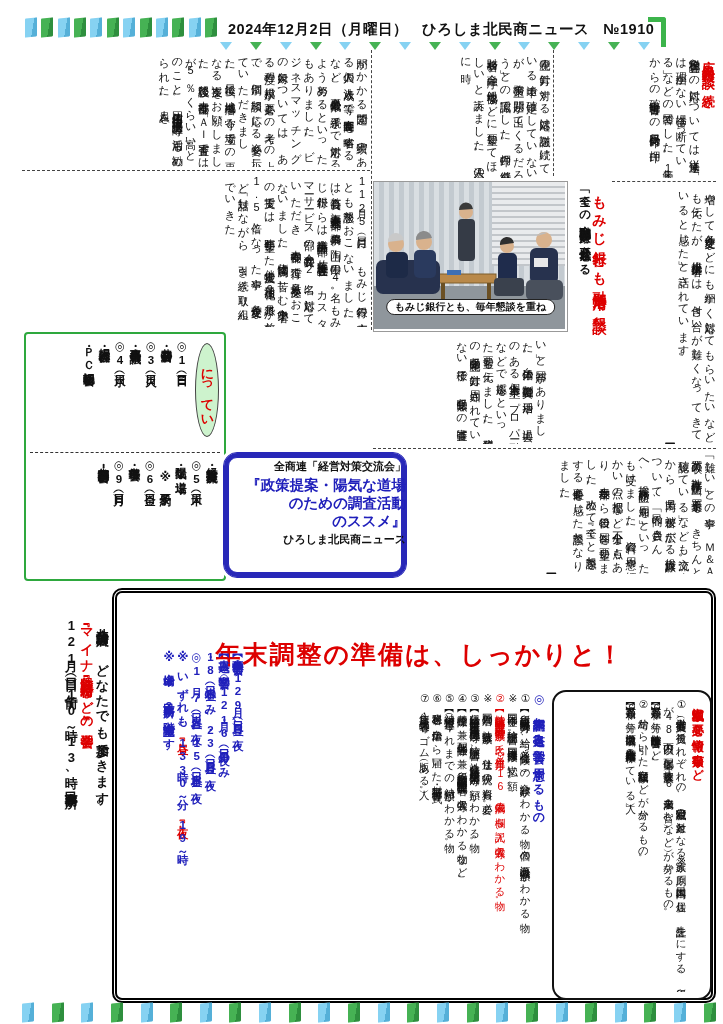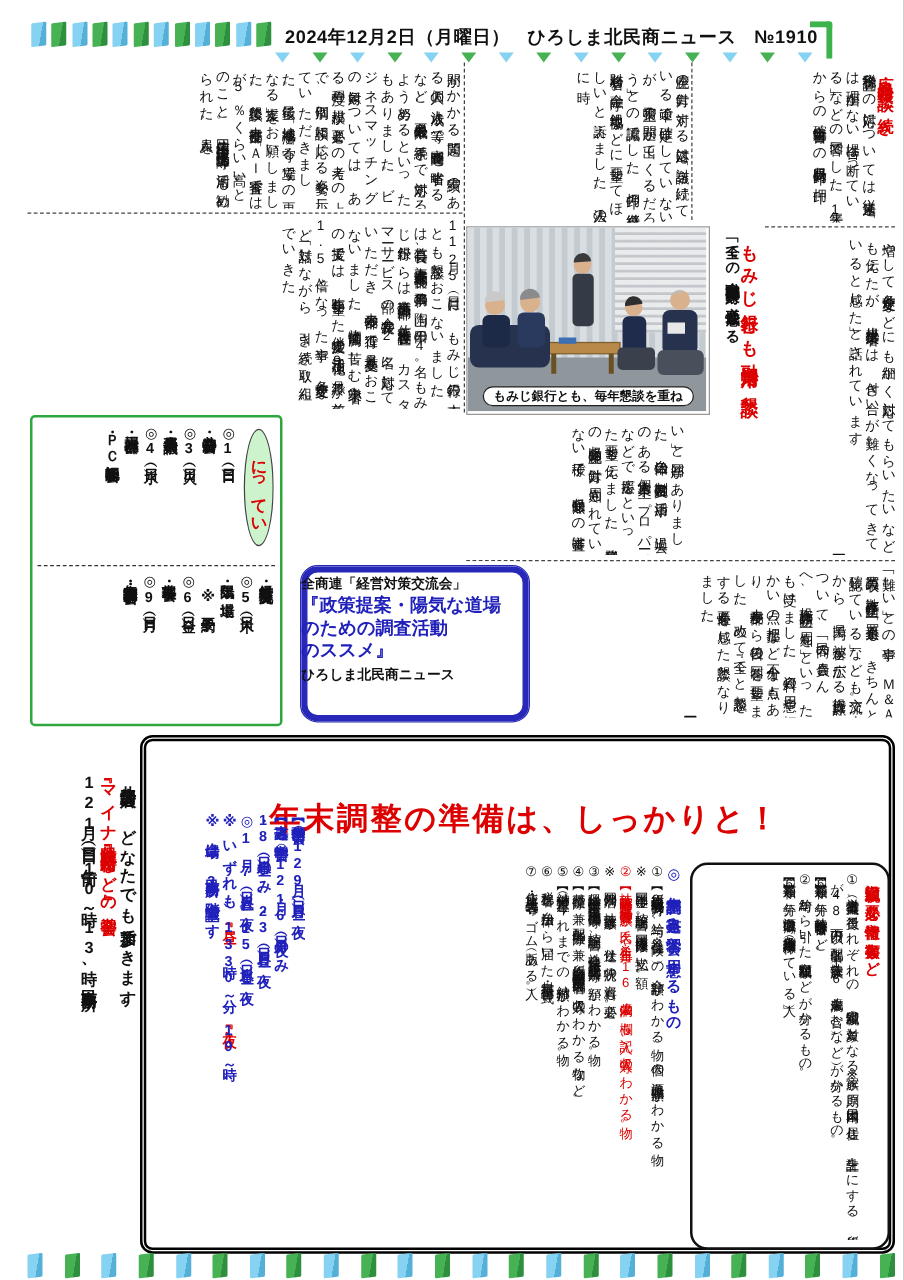--- a/index.html
+++ b/index.html
@@ -26,35 +26,35 @@
   .a1title{color:#dd0000;font-weight:bold;font-size:13px;letter-spacing:3px;margin-left:4px;}
   .a2title{color:#dd0000;font-weight:bold;font-size:14px;letter-spacing:2px;margin-left:3px;}
   .a2sub{font-weight:bold;font-size:11.5px;}
   .byline{text-align:end;font-weight:bold;}
   
   .dash-h{position:absolute;border-top:1.5px dashed #444;}
   .dash-v{position:absolute;border-left:1.5px dashed #444;}
   
   .photo{position:absolute;left:373px;top:181px;width:193px;height:149px;border:1px solid #999;}
   .photo svg{display:block;}
-  .caption{position:absolute;left:50%;transform:translateX(-50%);bottom:6px;background:#fff;
+  .caption{position:absolute;left:50%;transform:translateX(-50%);bottom:16px;background:#fff;
            border:1.5px solid #222;border-radius:12px;padding:0 8px;font-size:10px;font-weight:bold;white-space:nowrap;}
   
   .gbox{position:absolute;left:24px;top:332px;width:198px;height:245px;border:2.5px solid #2ea83e;border-radius:4px;background:#fff;}
   .gbox .row{position:absolute;left:5px;right:5px;writing-mode:vertical-rl;text-orientation:upright;
              font-size:11.5px;font-weight:bold;letter-spacing:.5px;line-height:1.35;overflow:hidden;}
   .gbox .row1{top:5px;height:110px;}
   .gbox .row2{top:124px;height:114px;}
   .gbox .divider{position:absolute;left:4px;right:4px;top:118px;border-top:1.5px dashed #333;}
   .oval{width:22px;height:92px;border:1px solid #444;border-radius:50%;background:#cdf3cd;color:#dd0000;
         font-size:13px;font-weight:bold;display:inline-flex;align-items:center;justify-content:center;margin-left:6px;margin-top:4px;}
   
-  .bbox{position:absolute;left:240px;top:452px;width:184px;height:126px;border:1.5px solid #2828b8;border-radius:14px;
+  .bbox{position:absolute;left:223px;top:452px;width:184px;height:126px;border:1.5px solid #2828b8;border-radius:14px;
         box-shadow:0 0 0 3px #fff,0 0 0 4.5px #2828b8 inset;outline:1.5px solid #2828b8;outline-offset:-6px;background:#fff;
-        text-align:left;padding-top:6px;box-sizing:border-box;}
+        text-align:right;padding-top:6px;box-sizing:border-box;}
   .bbox .h{font-size:11px;font-weight:bold;}
   .bbox .dt{font-size:15px;font-weight:bold;color:#dd0000;margin-top:2px;}
   .bbox .tt{font-size:14.5px;font-weight:bold;color:#2020bb;line-height:1.25;margin-top:2px;white-space:pre-line;}
   .bbox .nt{font-size:11px;font-weight:bold;margin-top:2px;}
   
   .bigbox{position:absolute;left:112px;top:588px;width:604px;height:415px;border:5px double #000;border-radius:10px;background:#fff;box-sizing:border-box;}
   .intro{position:absolute;left:150px;top:602px;width:560px;font-size:11.5px;font-weight:bold;line-height:1.6;}
   .headline{position:absolute;left:150px;top:638px;width:540px;text-align:center;color:#dd0000;font-size:25px;font-weight:bold;letter-spacing:2px;}
   .prep-h{color:#2020bb;font-weight:bold;font-size:12px;margin-left:4px;}
   

